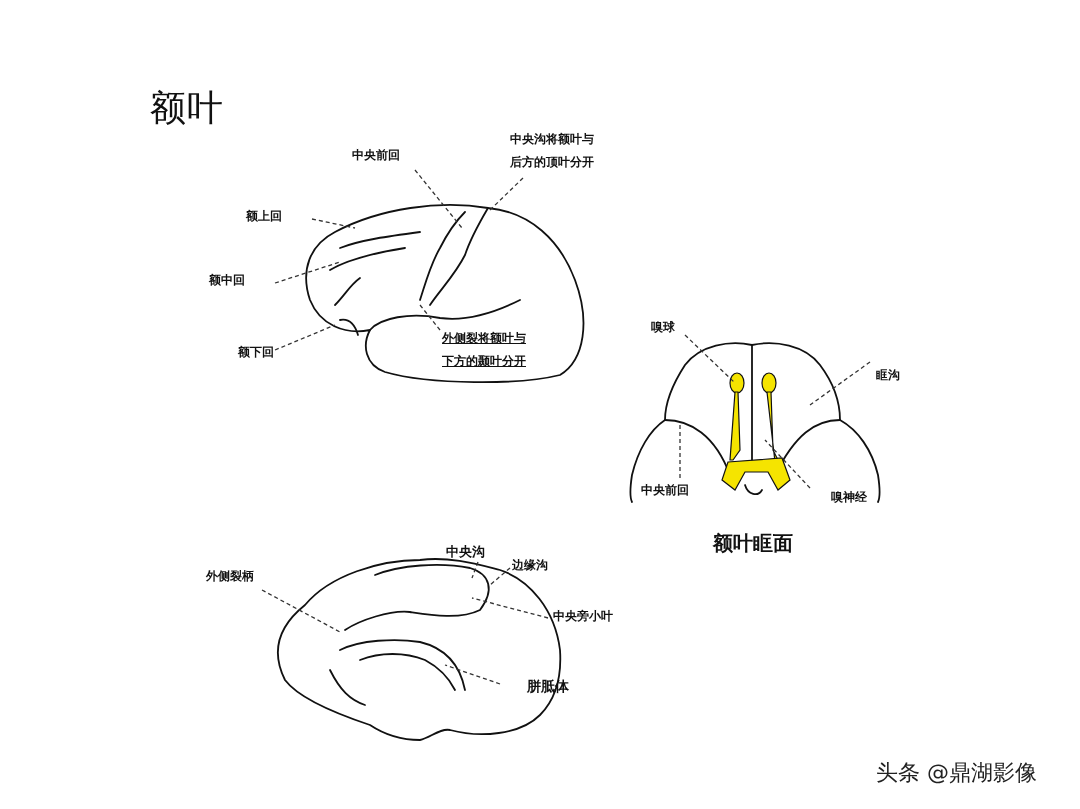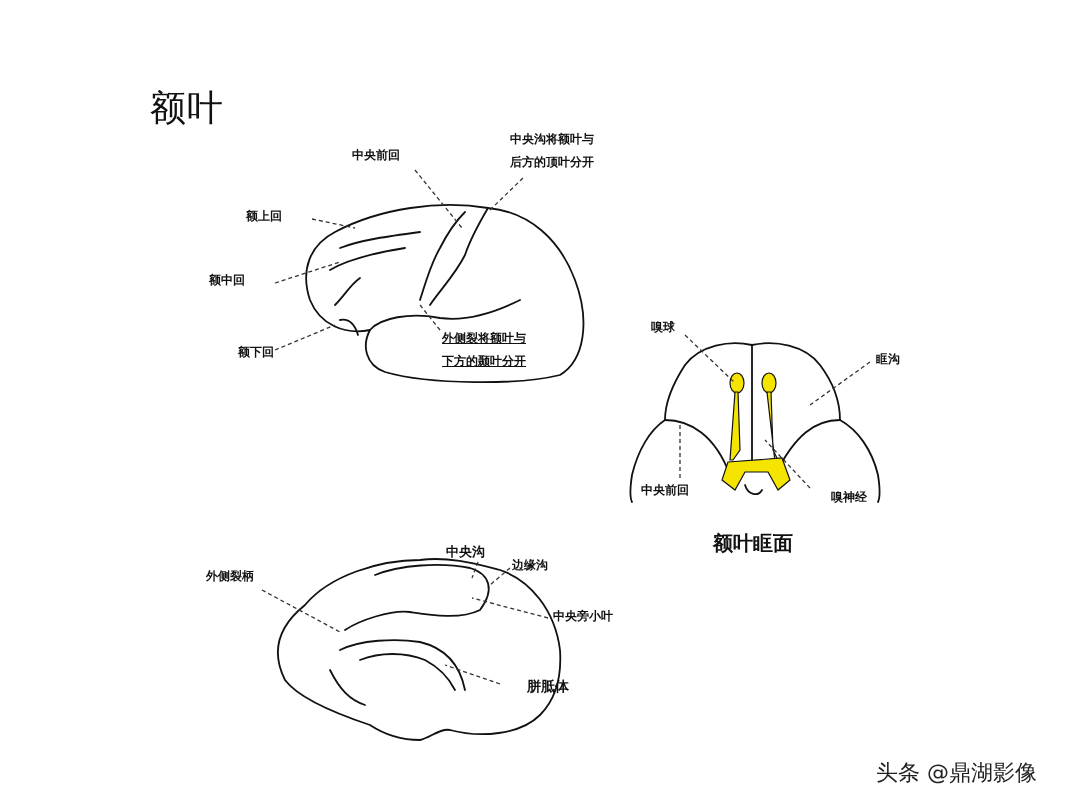--- a/index.html
+++ b/index.html
@@ -85,21 +85,21 @@
 </div>
 <div class="abs lbl" style="left:246px;top:208px;">额上回</div>
 <div class="abs lbl" style="left:209px;top:272px;">额中回</div>
 <div class="abs lbl" style="left:210px;top:344px;margin-left:28px;">额下回</div>
 <div class="abs lbl-md" style="left:442px;top:327px;text-decoration:underline;">
   <div>外侧裂将额叶与</div>
   <div>下方的颞叶分开</div>
 </div>
 
 <div class="abs lbl-md" style="left:651px;top:316px;">嗅球</div>
-<div class="abs lbl-md" style="left:876px;top:348px;">眶沟</div>
+<div class="abs lbl-md" style="left:876px;top:364px;">眶沟</div>
 <div class="abs lbl-md" style="left:641px;top:479px;">中央前回</div>
 <div class="abs lbl-md" style="left:811px;top:486px;padding-left:20px;">嗅神经</div>
 <div class="abs caption" style="left:713px;top:530px;">额叶眶面</div>
 
 <div class="abs lbl" style="left:206px;top:568px;">外侧裂柄</div>
 <div class="abs lbl-sm" style="left:446px;top:543px;font-size:13px;">中央沟</div>
 <div class="abs lbl" style="left:512px;top:557px;">边缘沟</div>
 <div class="abs lbl" style="left:553px;top:608px;">中央旁小叶</div>
 <div class="abs lbl-sm" style="left:503px;top:678px;margin-left:24px;">胼胝体</div>
 

